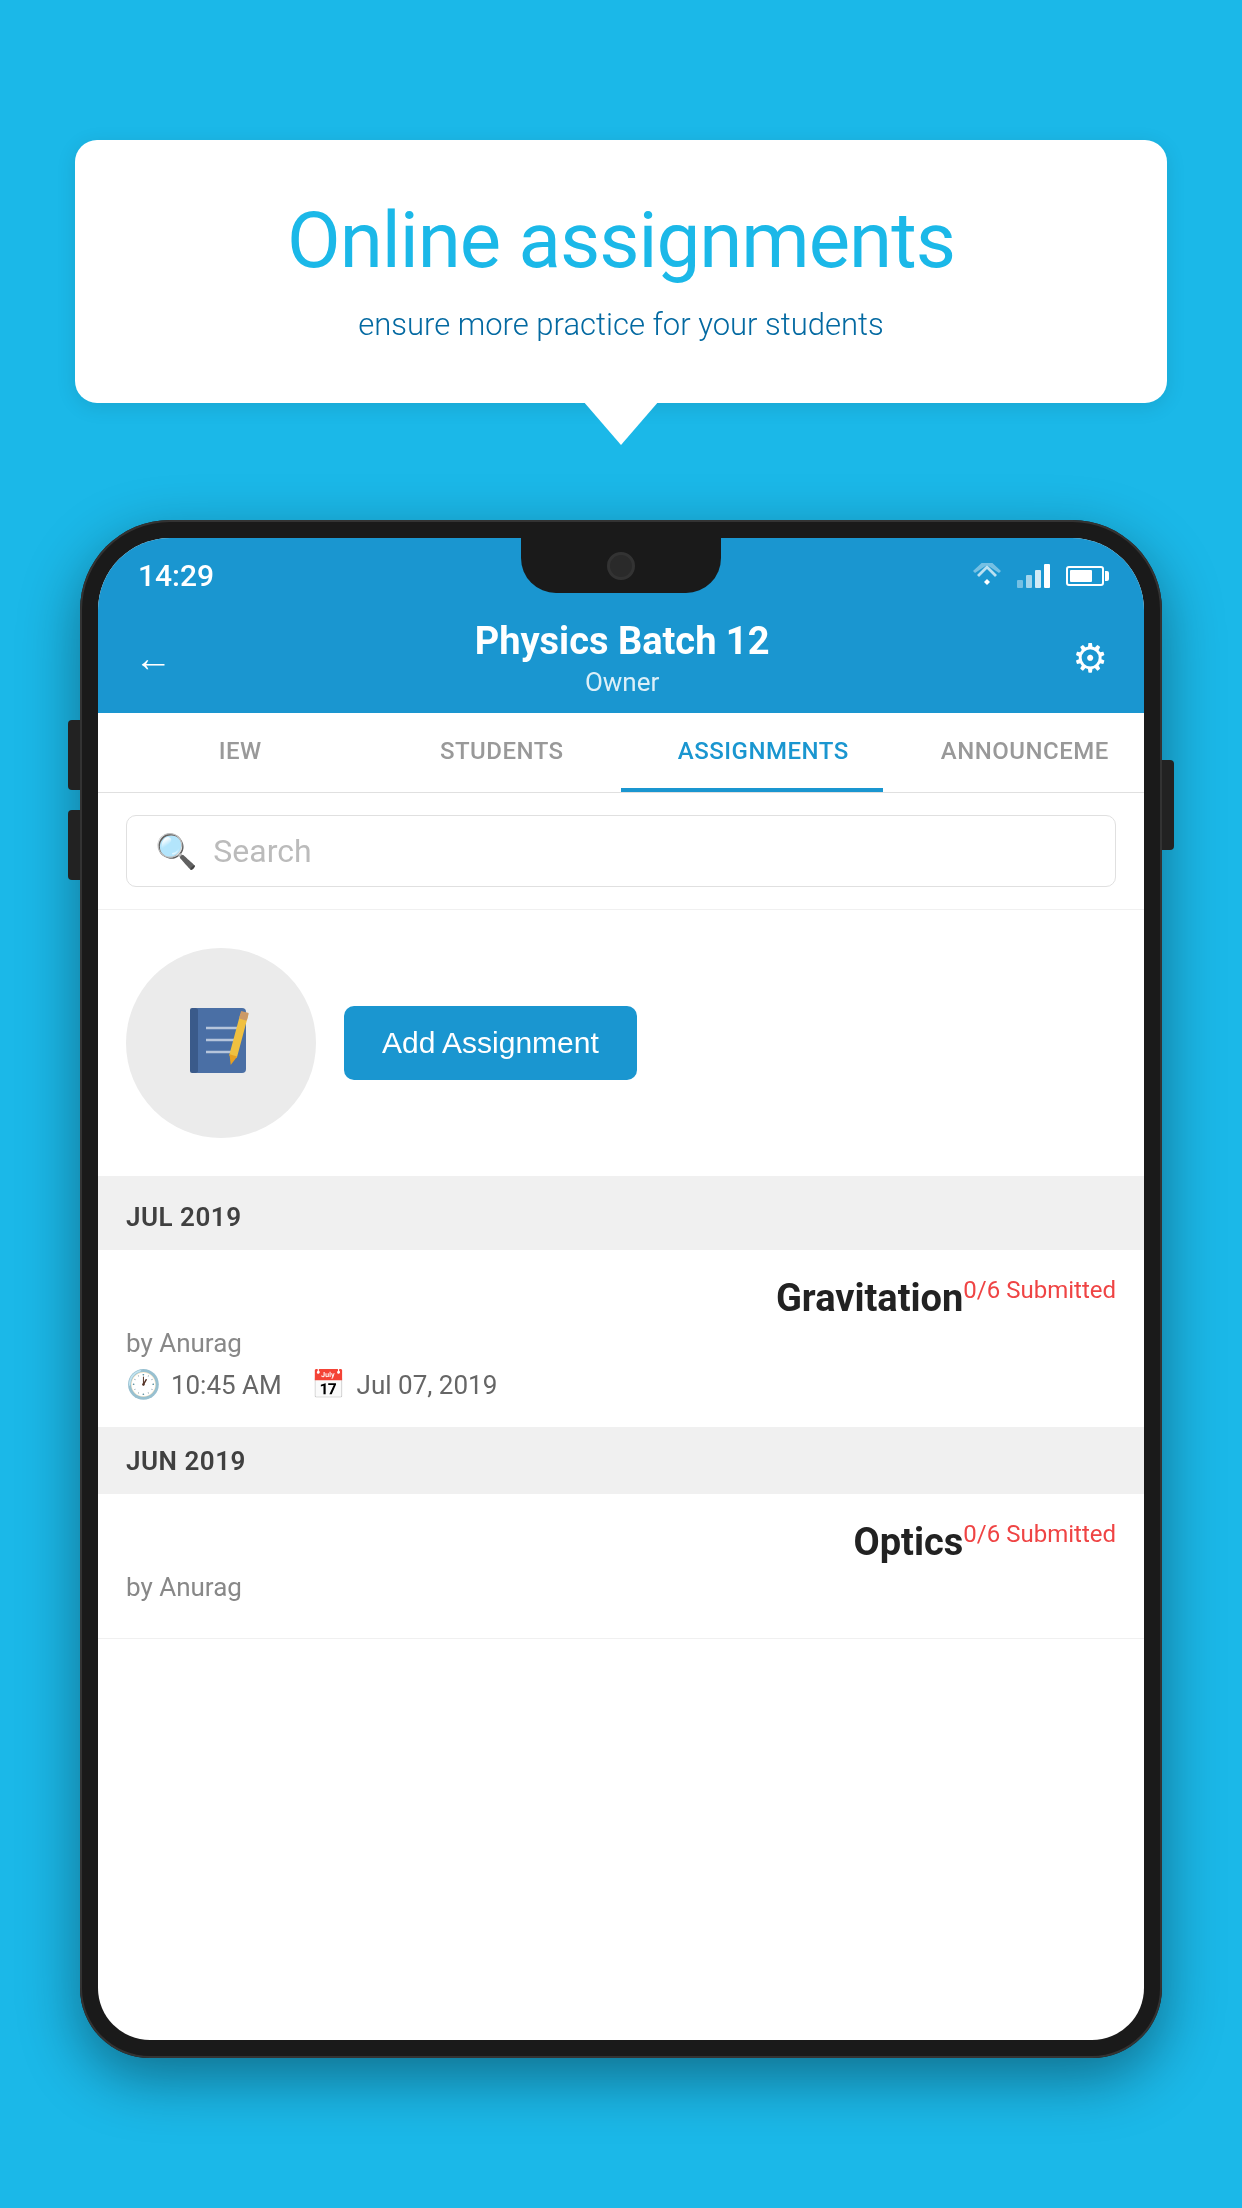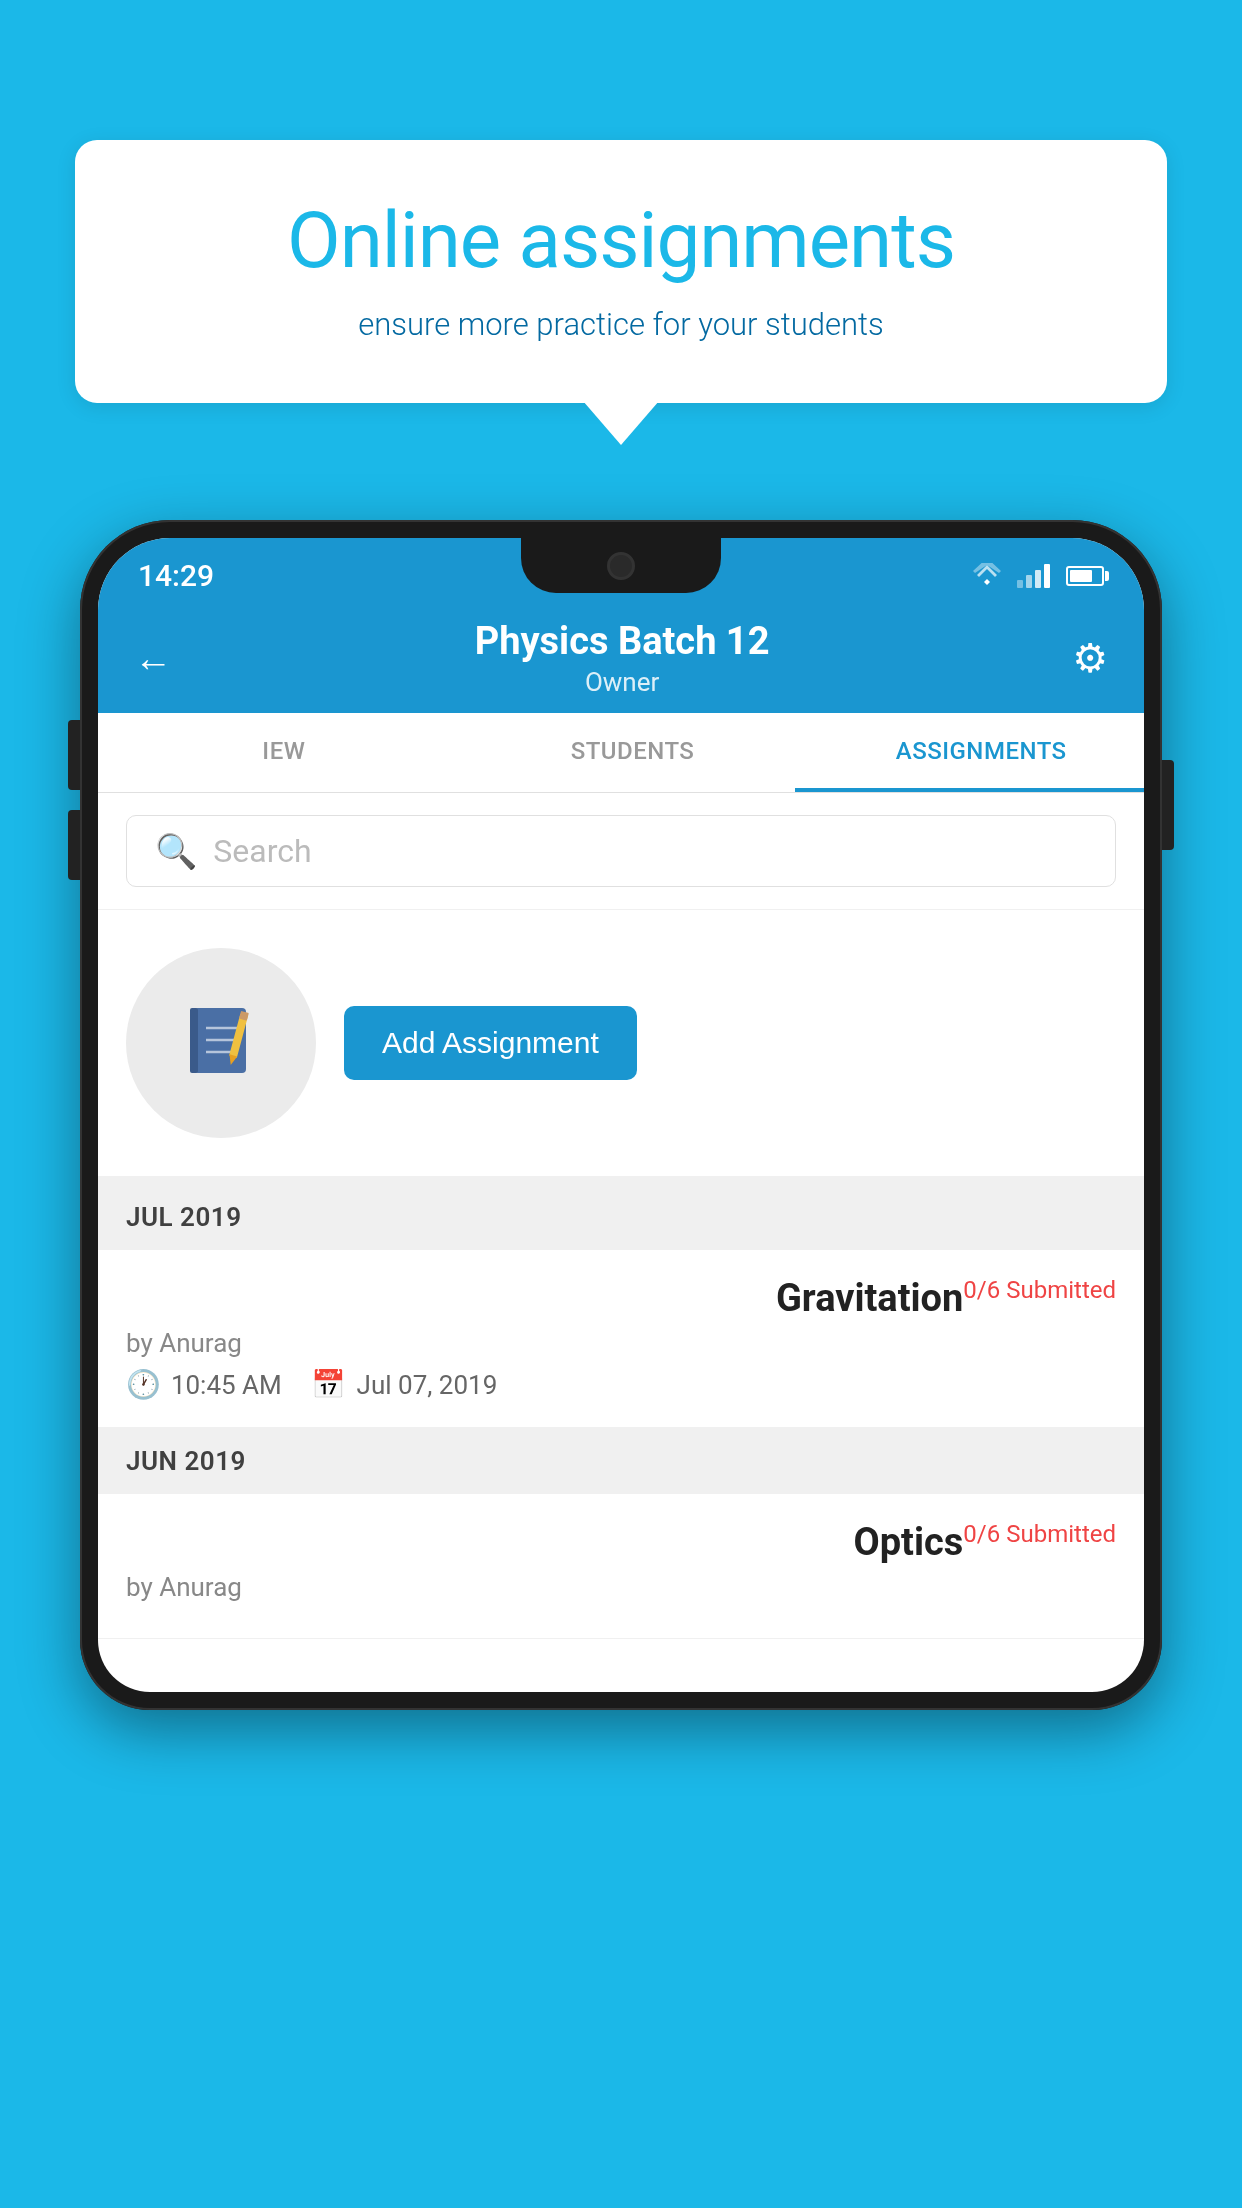--- a/index.html
+++ b/index.html
@@ -65,21 +65,21 @@
       left: 80px;
       right: 80px;
       bottom: 0;
     }
 
     .phone-outer {
       background: #1a1a1a;
       border-radius: 90px 90px 70px 70px;
       padding: 18px;
       box-shadow: 0 20px 60px rgba(0,0,0,0.4), inset 0 0 0 2px #333;
-      height: 1190px;
+      height: 1538px;
       position: relative;
     }
 
     
     .phone-notch {
       position: absolute;
       top: 18px;
       left: 50%;
       transform: translateX(-50%);
       width: 200px;
@@ -466,20 +466,23 @@
       <div class="tabs-bar">
         <div class="tab-item">
           <span>IEW</span>
         </div>
         <div class="tab-item">
           <span>STUDENTS</span>
         </div>
         <div class="tab-item active">
           <span>ASSIGNMENTS</span>
         </div>
+        <div class="tab-item">
+          <span>ANNOUNCEME</span>
+        </div>
       </div>
 
       <div class="search-container">
         <div class="search-input">
           <span class="search-icon-svg">🔍</span>
           <span class="search-text">Search</span>
         </div>
       </div>
 
       <div class="promo-section">

